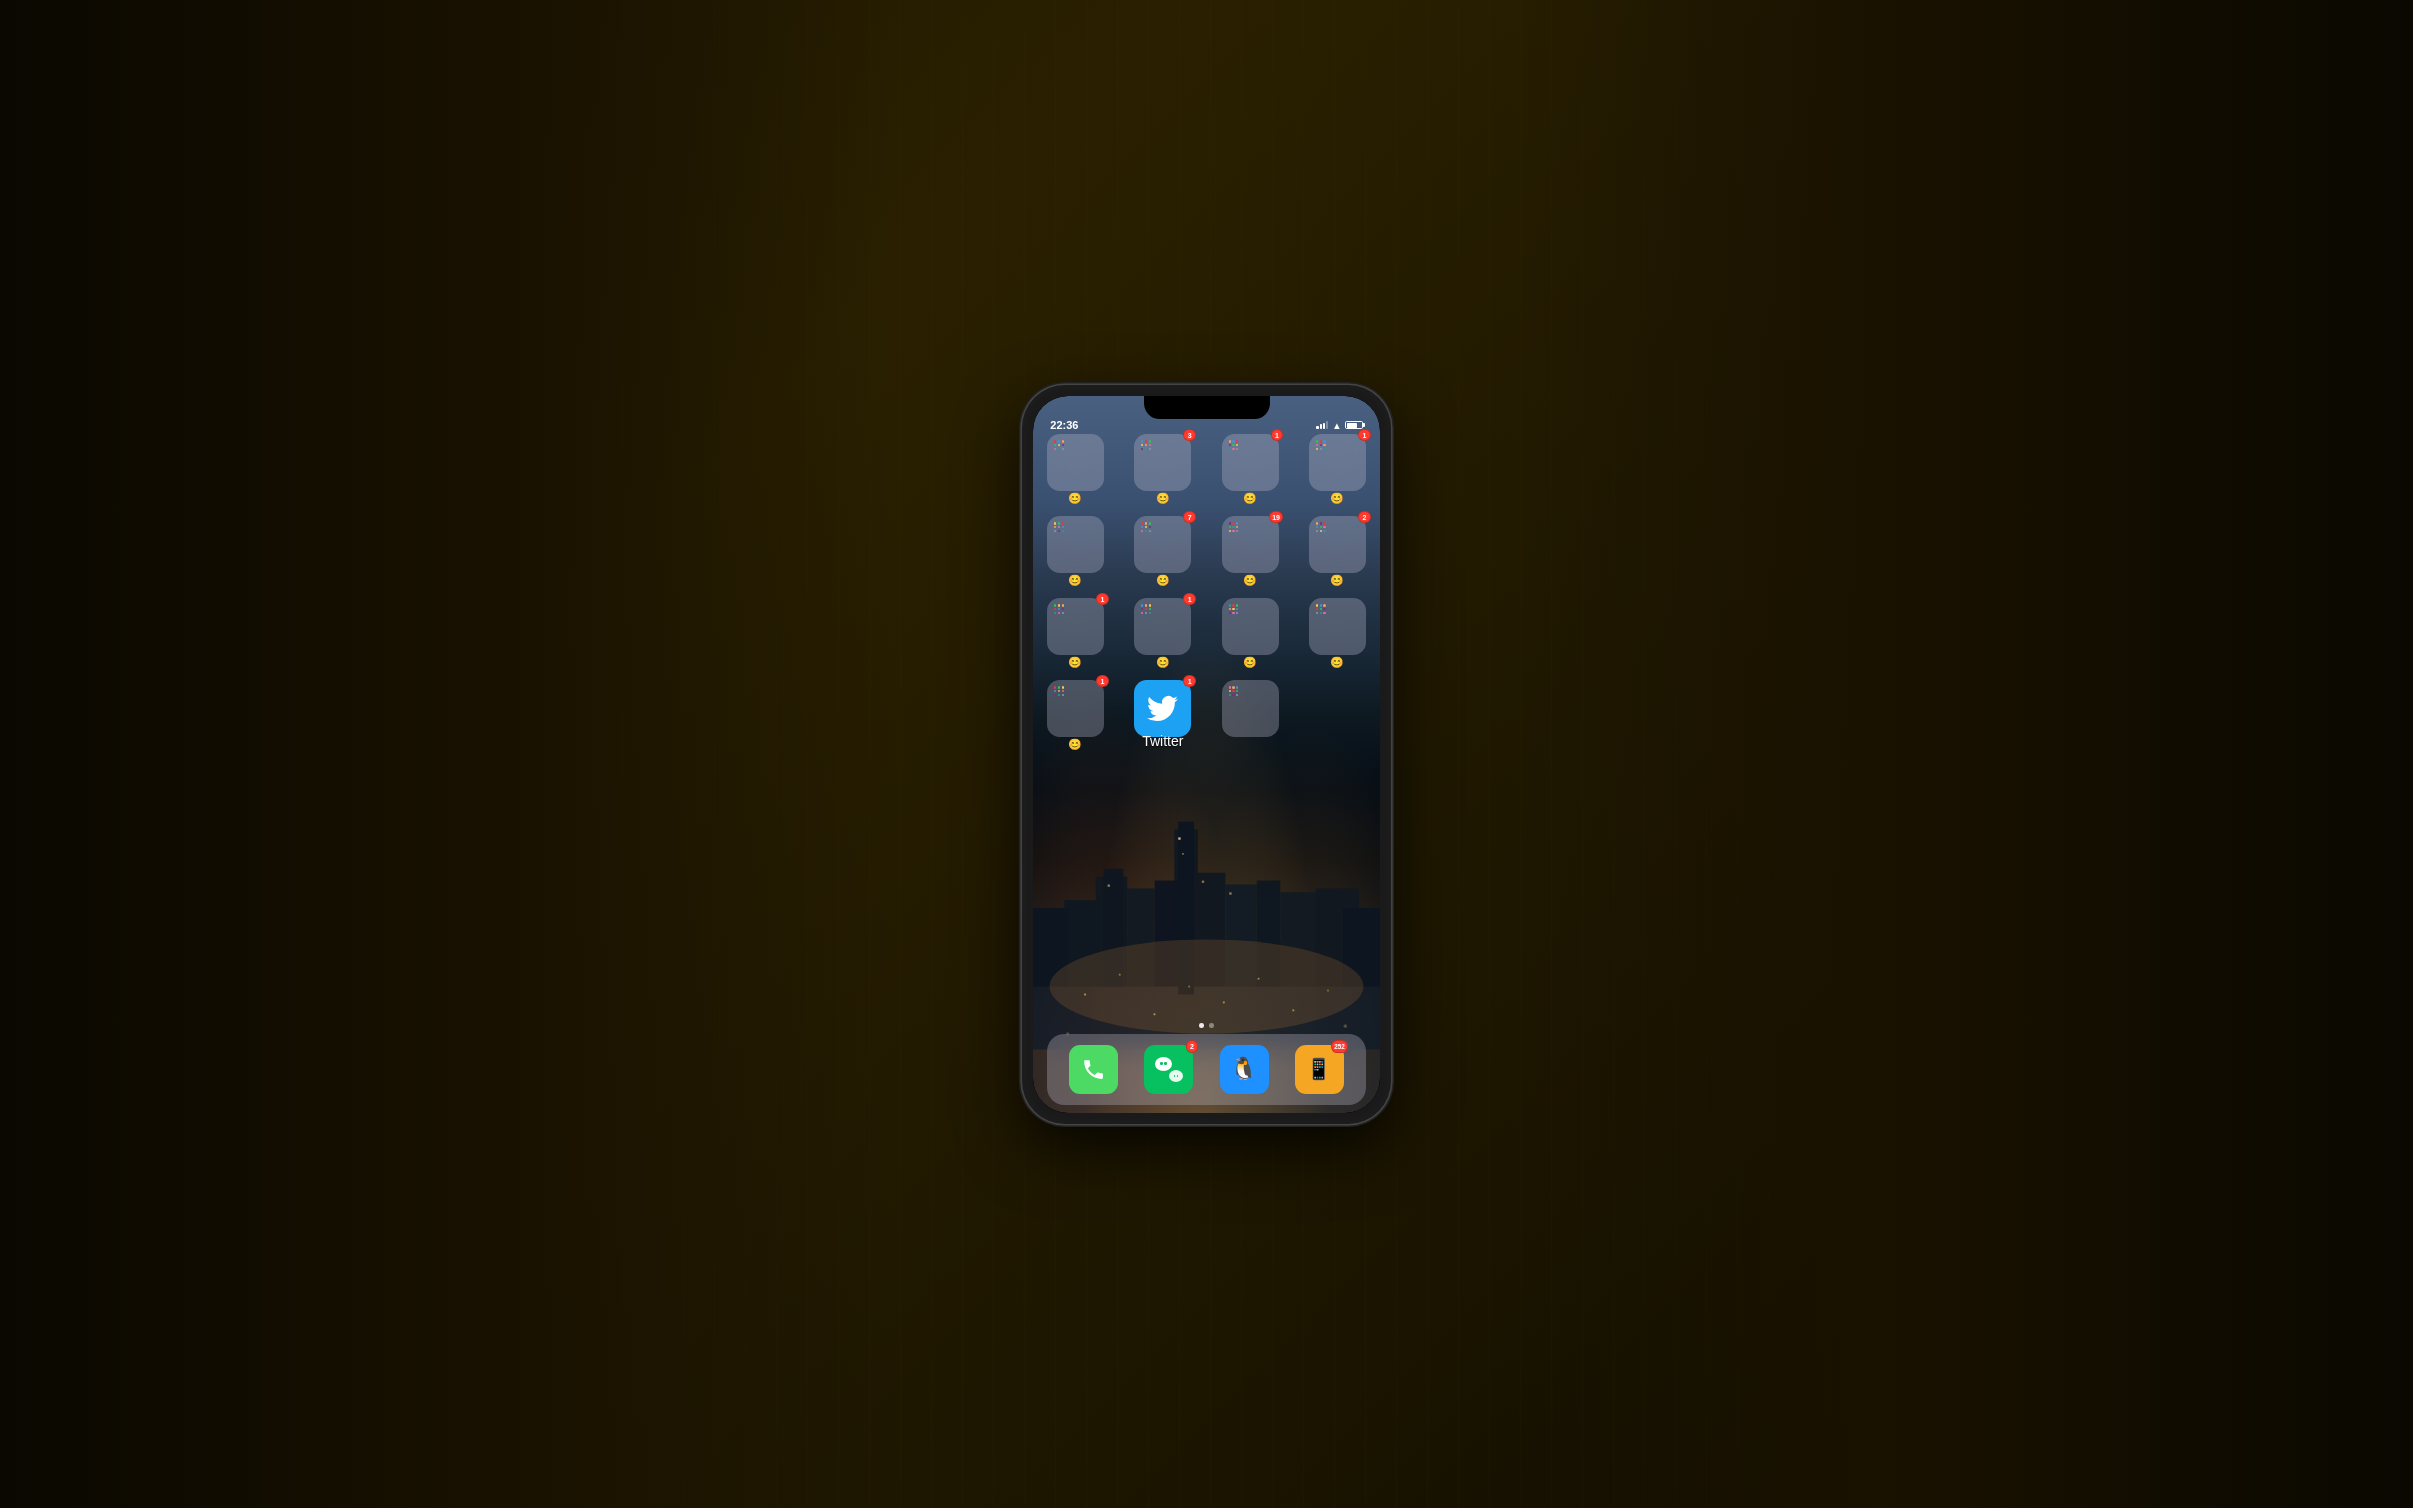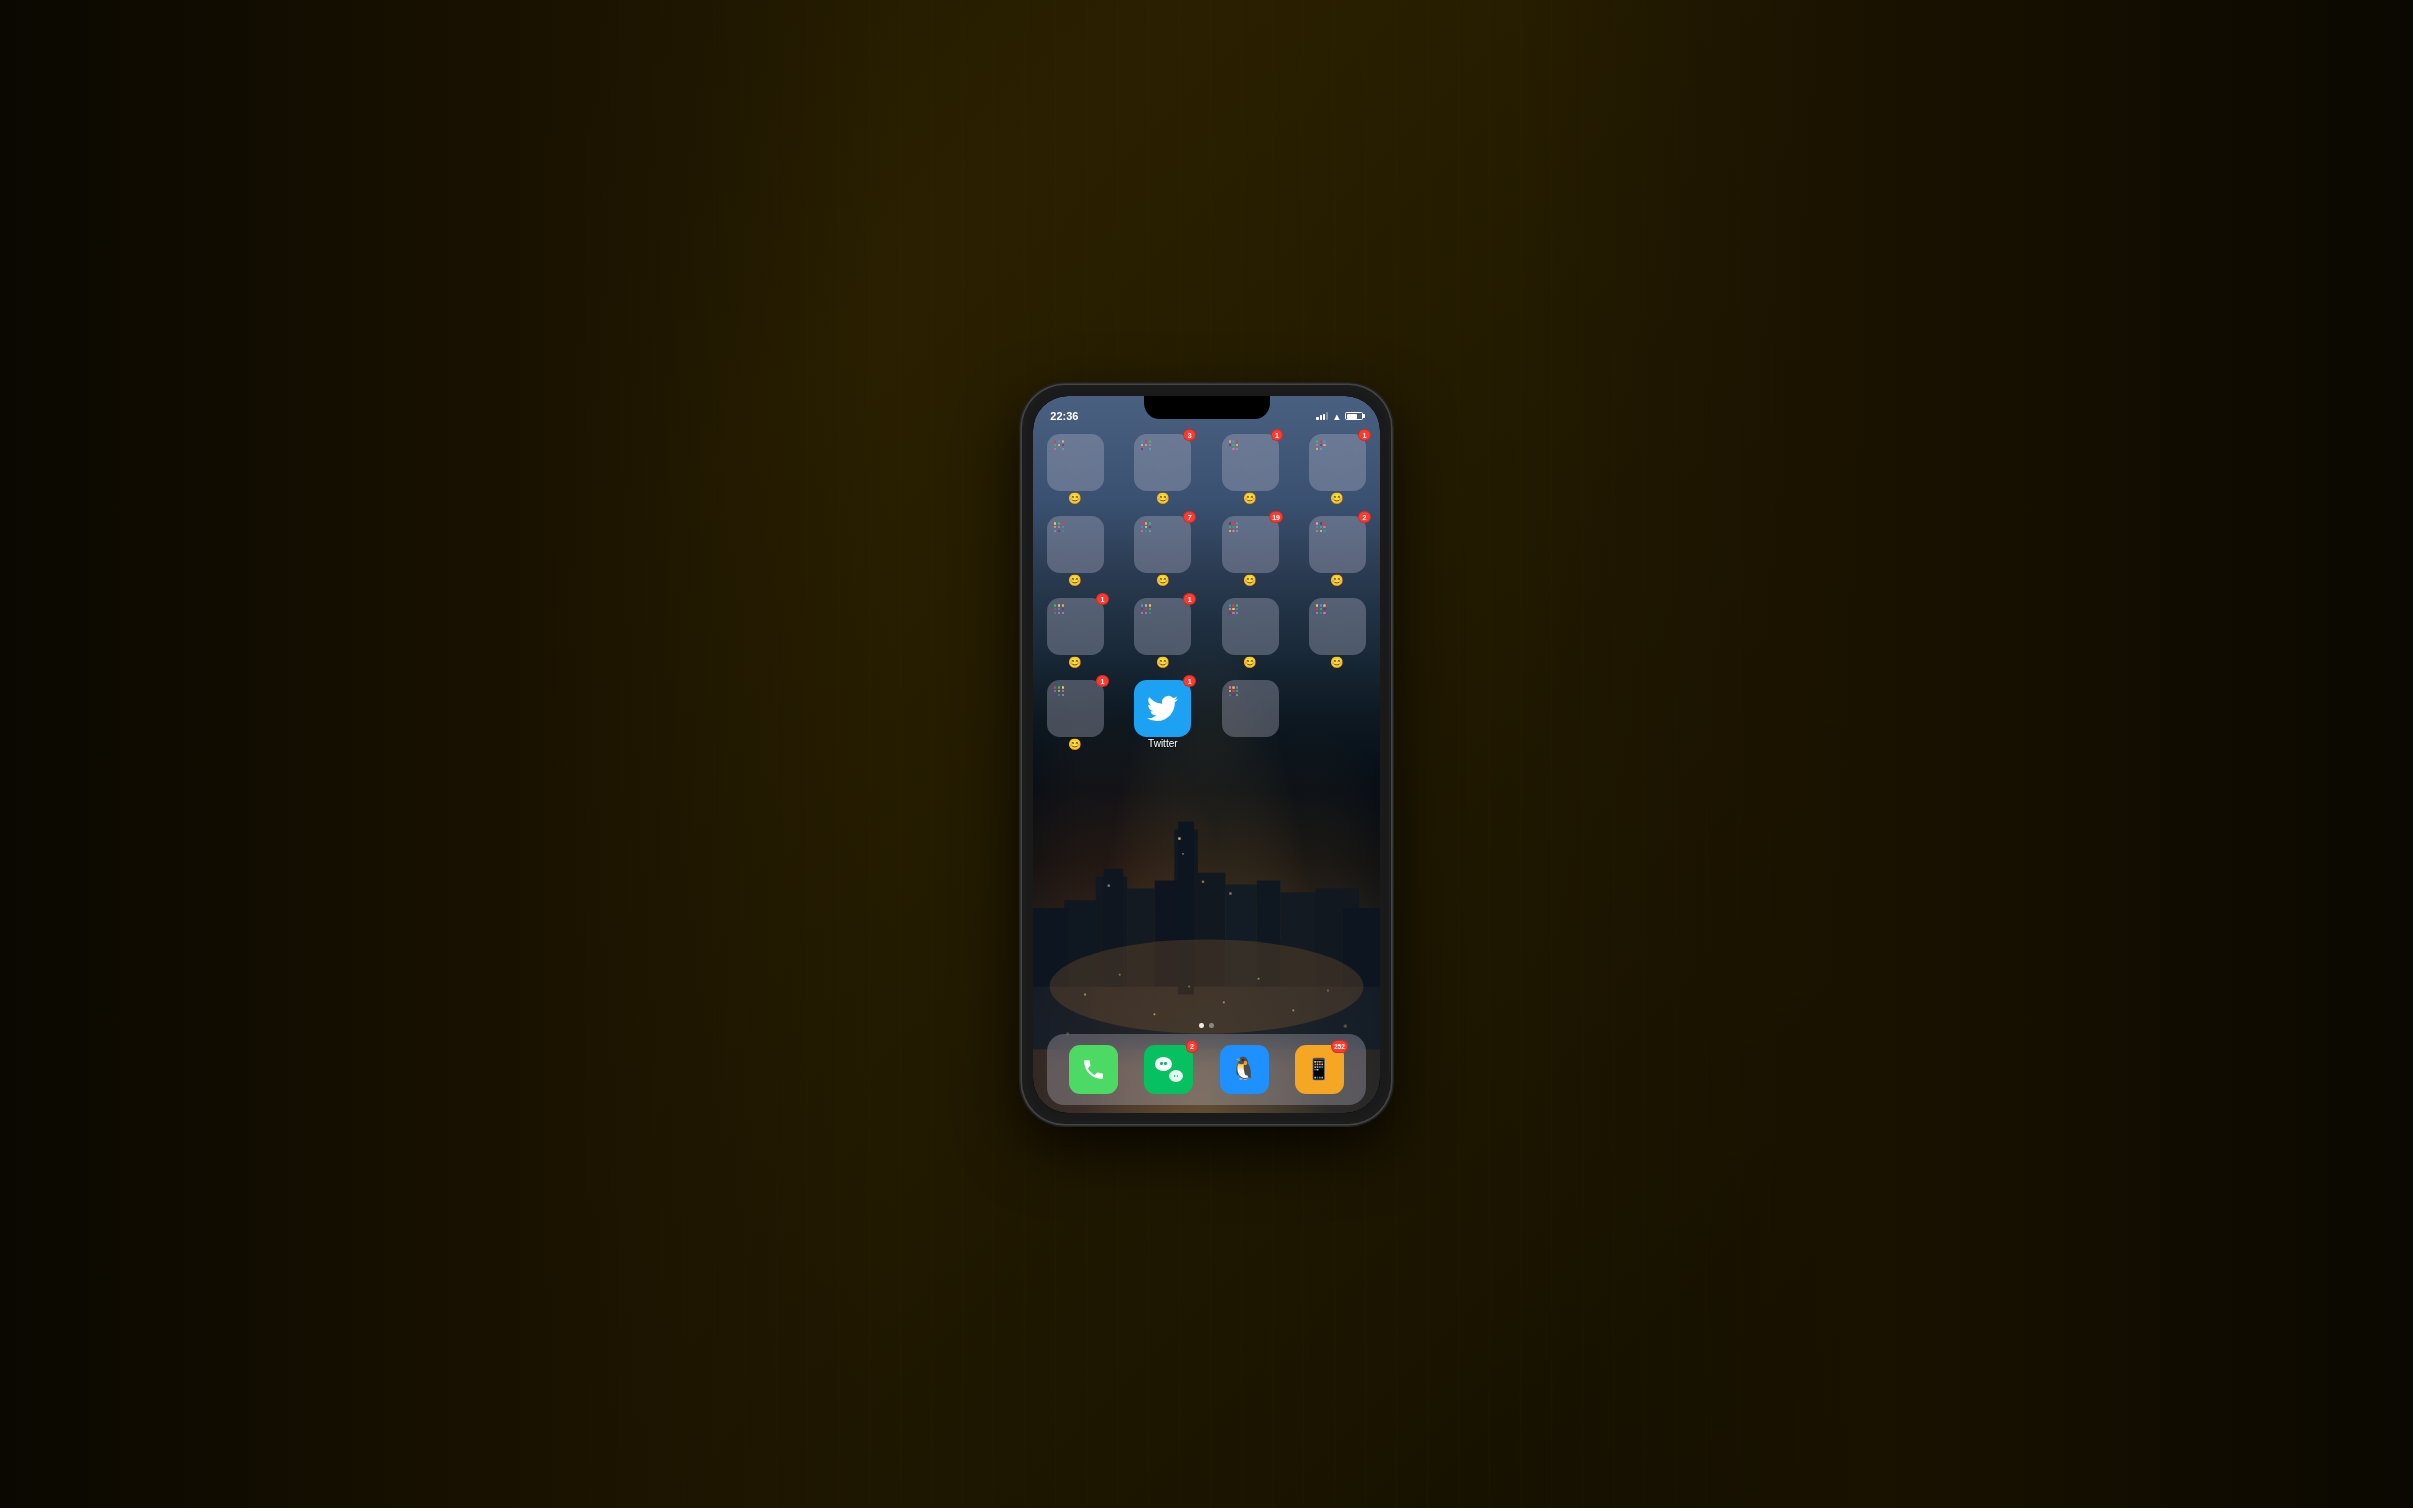--- a/index.html
+++ b/index.html
@@ -121,21 +121,21 @@
       border-radius: 0 0 15.7px 15.7px;
       z-index: 100;
     }
 
     
     .status-bar {
       position: absolute;
       top: 0; left: 0; right: 0;
       height: 35px;
       display: flex;
-      align-items: center;
+      align-items: flex-end;
       justify-content: space-between;
       padding: 6.3px 17.3px 0;
       z-index: 50;
       color: white;
       font-size: 10.2px;
       font-weight: 600;
     }
     .status-time {
       font-size: 11px;
       font-weight: 700;
@@ -226,21 +226,21 @@
       left: 50%;
       transform: translateX(-50%);
       font-size: 11px;
       white-space: nowrap;
     }
     .app-icon-label {
       position: absolute;
       bottom: -12.6px;
       left: 50%;
       transform: translateX(-50%);
-      font-size: 10px;
+      font-size: 14px;
       color: white;
       white-space: nowrap;
       text-shadow: 0 0.8px 1.6px rgba(0,0,0,0.8);
     }
 
     
     .twitter-app {
       background: #1da1f2;
       border-radius: 12.6px;
       width: 57px;

